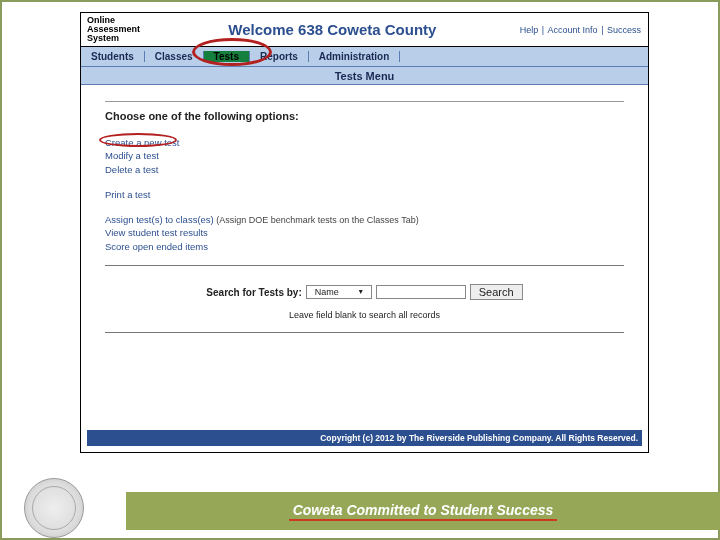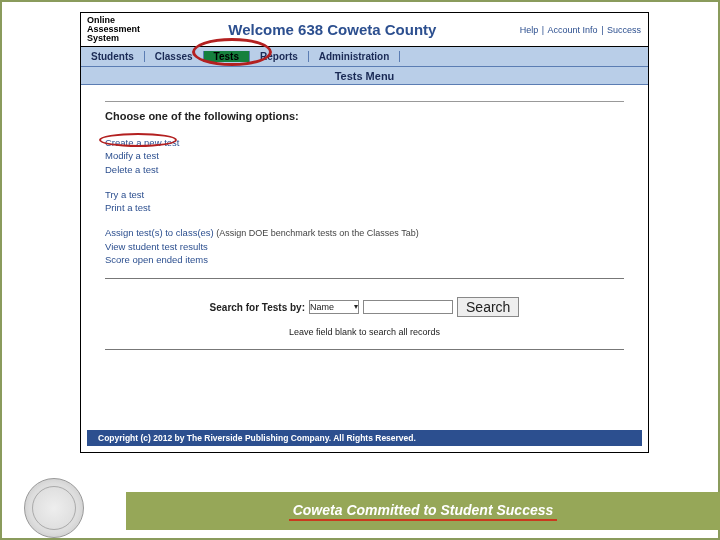--- a/index.html
+++ b/index.html
@@ -18,26 +18,26 @@
   .circle-small{position:absolute;border:2px solid #b32020;border-radius:50%;pointer-events:none}
   .submenu{background:#b9cee8;height:18px;text-align:center;font-size:11px;font-weight:bold;color:#1a2a55;line-height:18px;border-bottom:1px solid #5b7db3}
   .content{padding:16px 24px 0 24px;font-size:9px;color:#222}
   .choose-hdr{font-size:11px;font-weight:bold;border-top:1px solid #999;padding-top:8px;padding-bottom:14px}
   .opt-group{margin-bottom:12px}
   .opt{color:#2c4f8f;font-size:9.5px;line-height:1.4;cursor:pointer}
   .hint{color:#444;display:inline}
   .divider{border-top:1px solid #777;margin:12px 0 18px 0}
   .search-row{display:flex;align-items:center;justify-content:center;gap:4px;font-size:10px;margin-bottom:10px}
   .search-row .lbl{font-weight:bold}
-  .select-box{display:inline-flex;align-items:flex-start;gap:20px;border:1px solid #888;padding:1px 0;font-size:9px}
+  .select-box{display:inline-flex;align-items:flex-start;gap:20px;border:1px solid #888;padding:1px 8px;font-size:9px}
   .select-box::after{content:"▾";font-size:8px}
   .search-input{width:90px;height:14px;border:1px solid #888}
-  .search-btn{border:1px solid #888;background:#eee;font-size:14px;padding:1px 8px;cursor:pointer}
+  .search-btn{border:1px solid #888;background:#eee;font-size:11px;padding:1px 8px;cursor:pointer}
   .leave-blank{text-align:center;font-size:9px;margin:4px 0 12px 0}
-  .footer-bar{position:absolute;bottom:6px;left:6px;right:6px;background:#2c4f8f;color:#fff;text-align:left;font-size:8.5px;font-weight:bold;padding:3px 11px}
+  .footer-bar{position:absolute;bottom:6px;left:6px;right:6px;background:#2c4f8f;color:#fff;text-align:right;font-size:8.5px;font-weight:bold;padding:3px 4px}
   .slide-footer{position:absolute;left:0;bottom:10px;width:720px;height:38px;display:flex}
   .seal{position:absolute;left:24px;bottom:2px;width:60px;height:60px;border-radius:50%;background:radial-gradient(circle,#eee 0%,#ddd 60%,#bbb 100%);border:1px solid #999;z-index:5}
   .seal::after{content:"";position:absolute;inset:7px;border:1px solid #aaa;border-radius:50%}
   .footer-spacer{width:126px;height:38px}
   .footer-green{flex:1;background:#96a758;display:flex;align-items:center;justify-content:center}
   .footer-green .txt{color:#fff;font-style:italic;font-weight:bold;font-size:14px;border-bottom:2px solid #c93a1e;padding:0 4px 1px 4px}
 </style>
 </head>
 <body>
 
@@ -72,21 +72,20 @@
   <div class="content">
     <div class="choose-hdr">Choose one of the following options:</div>
 
     <div class="opt-group">
       <div class="opt">Create a new test</div>
       <div class="opt">Modify a test</div>
       <div class="opt">Delete a test</div>
     </div>
 
     <div class="opt-group">
-      <div class="opt">Try a test</div>
       <div class="opt">Print a test</div>
     </div>
 
     <div class="opt-group">
       <div>
         <span class="opt">Assign test(s) to class(es)</span>
         <span class="hint">(Assign DOE benchmark tests on the Classes Tab)</span>
       </div>
       <div class="opt">View student test results</div>
       <div class="opt">Score open ended items</div>

